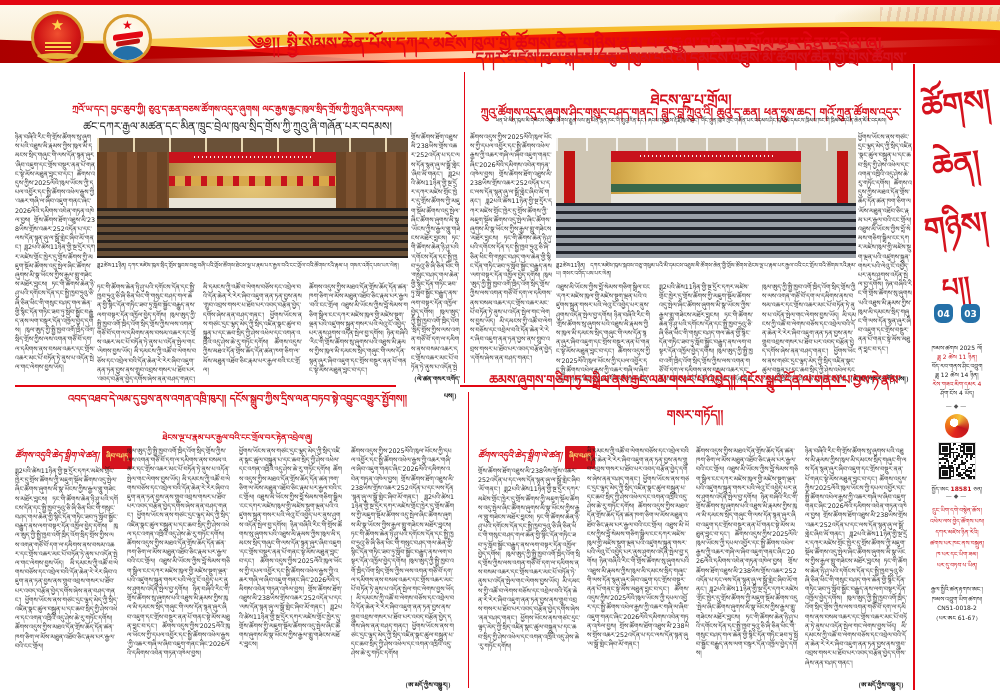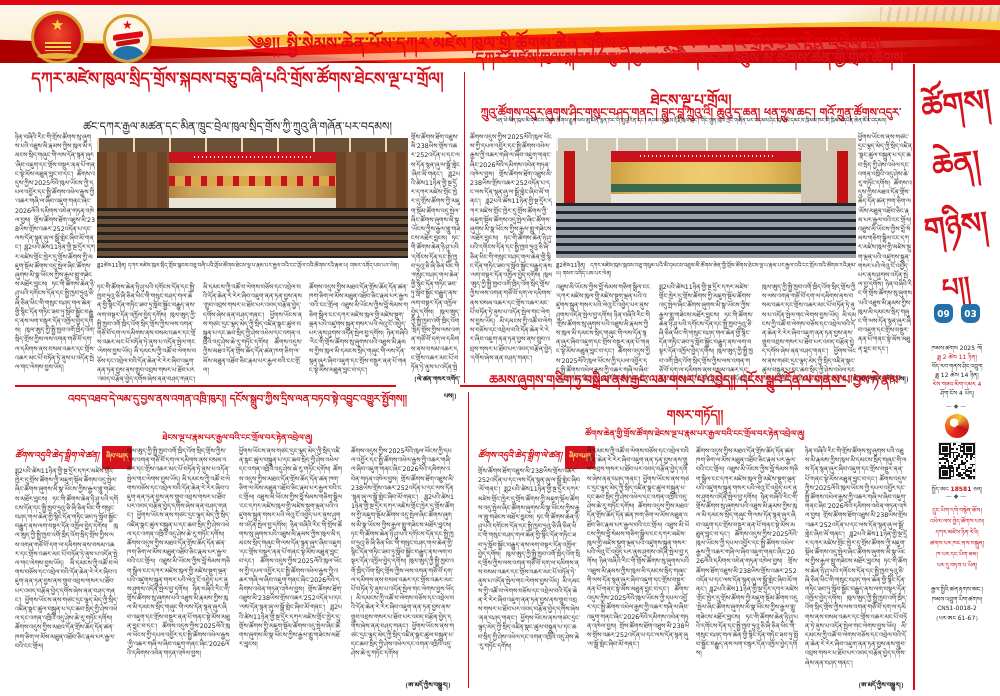--- a/index.html
+++ b/index.html
@@ -109,21 +109,21 @@
       <div class="globe"></div>
     </div>
     <div class="masthead-title">༄༅།། སྤྱི་སེམས་ཆེན་པོས་དཀར་མཛེས་ཁུལ་གྱི་ཚོགས་ཆེན་གཉིས་རྣམ་པར་རྒྱལ་བའི་དང་གྲོལ་བར་རྟེན་འབྲེལ་ཞུ།</div>
   </div>
 
   <div class="rule" style="left:464px;top:72px;width:1.3px;height:311px;"></div>
   <div class="rule" style="left:15px;top:385px;width:897px;height:1.5px;"></div>
   <div class="rule" style="left:468px;top:392px;width:1.3px;height:296px;"></div>
   <div class="rule" style="left:913px;top:64px;width:1.5px;height:626px;"></div>
 
-  <div class="headline" style="left:15px;top:70px;width:445px;height:26px;font-size:16.5px;">དཀར་མཛེས་ཁུལ་སྲིད་གྲོས་སྐབས་བཅུ་བཞི་པའི་གྲོས་ཚོགས་ཐེངས་ལྔ་པ་གྲོལ།</div>
+  <div class="subred" style="left:15px;top:99px;width:445px;font-size:8.8px;">ཀྲའོ་ཡ་དང་། བྱང་ཆུབ་ཀྱི། ཅུའུ་ད་ཆན་བཅས་ཚོགས་འདུར་ཞུགས། ལང་རྒྱས་རྒྱང་ཁུལ་སྲིད་གྲོས་ཀྱི་ཀྲུའུ་ཞིར་བདམས།</div>
   <div class="subblack" style="left:15px;top:114px;width:445px;font-size:11px;">ཚང་དཀར་རྒྱལ་མཚན་དང་མིན་ཁྲུང་བྲེལ་ཁུལ་སྲིད་གྲོས་ཀྱི་ཀྲུའུ་ཞི་གཞོན་པར་བདམས།</div>
 
   <div class="txtcol" style="left:15px;top:132px;width:80px;height:251px;">ཉིན་བཞིའི་རིང་གི་གྲོས་ཚོགས་སུ་ཞུགས་པའི་འཐུས་མི་རྣམས་ཀྱིས་ཁུལ་མི་དམངས་སྲིད་གཞུང་གི་ལས་དོན་སྙན་ཞུར་ཞིབ་འཇུག་དང་གྲོས་བསྡུར་ནན་པོ་གནང་སྟེ་མོས་མཐུན་བླང་བ་དང་། ཚོགས་འདུས་ཀྱིས་2025ལོའི་ཁུལ་ཡོངས་ཀྱི་དཔལ་འབྱོར་དང་སྤྱི་ཚོགས་འཕེལ་རྒྱས་ཀྱི་འཆར་གཞི་ལ་ཞིབ་འཇུག་གནང་ཞིང་2026ལོའི་དམིགས་འབེན་གཏན་འཁེལ་བྱས། གྲོས་ཚོགས་ཐོག་འཐུས་མི་238ཡིས་གྲོས་འཆར་252འདོན་པ་དང་ལས་དོན་སྙན་ཞུ་ལ་སྒྲོ་གླེང་ཞིབ་མོ་གནང་། ཟླ2པའི་ཚེས11ཉིན་གྱི་སྔ་དྲོར་དཀར་མཛེས་གྲོང་ཁྱེར་དུ་གྲོས་ཚོགས་ཀྱི་མཇུག་སྡོམ་ཚོགས་འདུ་སྤེལ་ཞིང་ཚོགས་ཞུགས་མི་སྣ་ཡོངས་ཀྱིས་རྒྱལ་གླུ་གཟེངས་མཐོར་བླངས། ཏང་གི་ཚོགས་ཆེན་ཉི་ཤུ་པའི་དགོངས་དོན་དང་སྤྱི་ཁྱབ་ཧྲུའུ་ཅི་ཞི་ཅིན་ཕིང་གི་གསུང་བཤད་གལ་ཆེན་གྱི་སྙིང་དོན་གཏིང་ཟབ་ཏུ་སློབ་སྦྱོང་བརྒྱུད་ནས་ལག་བསྟར་དོན་འཁྱོལ་བྱེད་དགོས། ཁུལ་ཨུད་ཀྱི་སྤྱི་ཁྱབ་འགོ་ཁྲིད་འོག་སྲིད་གྲོས་ཀྱིས་ལས་འགན་གཙོ་བོ་དག་ལ་དམིགས་ནས་བསམ་འཆར་དང་གྲོས་འཆར་མང་པོ་བཏོན་ཏེ་ནུས་པ་འདོན་སྤེལ་གང་ལེགས་བྱས་ཡོད། </div>
 
   <div class="photo" style="left:97px;top:138px;width:311px;height:120px;">
     <div class="ph-ceil" style="background:linear-gradient(#1f1a14,#4a3b2a);
          background-image:repeating-linear-gradient(90deg,rgba(255,240,200,.85) 0 2px,rgba(0,0,0,0) 2px 36px);"></div>
     <div style="position:absolute;left:0;top:14px;width:72px;height:56px;background:repeating-linear-gradient(90deg,#6b4526 0 10px,#7d5230 10px 20px);"></div>
     <div style="position:absolute;right:0;top:14px;width:72px;height:56px;background:repeating-linear-gradient(90deg,#6b4526 0 10px,#7d5230 10px 20px);"></div>
     <div class="ph-stage" style="left:72px;top:14px;width:167px;height:56px;background:radial-gradient(circle at 50% 55%,#e6c878 0%,#caa25a 70%,#a9813f 100%);">
@@ -179,41 +179,40 @@
     <span class="box">ཞིབ་བཤད</span>
   </div>
 
   <div class="txtcol" style="left:15px;top:466px;width:103px;height:222px;">ཟླ2པའི་ཚེས11ཉིན་གྱི་སྔ་དྲོར་དཀར་མཛེས་གྲོང་ཁྱེར་དུ་གྲོས་ཚོགས་ཀྱི་མཇུག་སྡོམ་ཚོགས་འདུ་སྤེལ་ཞིང་ཚོགས་ཞུགས་མི་སྣ་ཡོངས་ཀྱིས་རྒྱལ་གླུ་གཟེངས་མཐོར་བླངས། ཏང་གི་ཚོགས་ཆེན་ཉི་ཤུ་པའི་དགོངས་དོན་དང་སྤྱི་ཁྱབ་ཧྲུའུ་ཅི་ཞི་ཅིན་ཕིང་གི་གསུང་བཤད་གལ་ཆེན་གྱི་སྙིང་དོན་གཏིང་ཟབ་ཏུ་སློབ་སྦྱོང་བརྒྱུད་ནས་ལག་བསྟར་དོན་འཁྱོལ་བྱེད་དགོས། ཁུལ་ཨུད་ཀྱི་སྤྱི་ཁྱབ་འགོ་ཁྲིད་འོག་སྲིད་གྲོས་ཀྱིས་ལས་འགན་གཙོ་བོ་དག་ལ་དམིགས་ནས་བསམ་འཆར་དང་གྲོས་འཆར་མང་པོ་བཏོན་ཏེ་ནུས་པ་འདོན་སྤེལ་གང་ལེགས་བྱས་ཡོད། མི་དམངས་ཀྱི་འཚོ་བ་ལེགས་བཅོས་དང་འབྲེལ་བའི་དོན་ཆེན་རེ་རེར་ཞིབ་འཇུག་ནན་ཏན་བྱས་ནས་གྲུབ་འབྲས་གསར་པ་ཐོབ་པར་འབད་བརྩོན་བྱེད་དགོས་ཞེས་ནན་བཤད་གནང་། ཕྱོགས་ཡོངས་ནས་གཙང་དྲང་ལྷད་མེད་ཀྱི་སྲིད་འཛིན་སྣང་ཚུལ་བསྐྲུན་པ་དང་ཆབ་སྲིད་ཀྱི་ཤེས་འཕེལ་དང་འགན་འཁྲིའི་འདུ་ཤེས་ཆེ་རུ་གཏོང་དགོས། ཚོགས་འདུས་ཀྱིས་མཐའ་དོན་གྲོས་ཆོད་དོན་ཚན་ཁག་ཅིག་ལ་མོས་མཐུན་འཐོབ་ཅིང་རྣམ་པར་རྒྱལ་བའི་ངང་གྲོལ། </div>
   <div class="txtcol" style="left:127px;top:446px;width:103px;height:242px;">ཁུལ་ཨུད་ཀྱི་སྤྱི་ཁྱབ་འགོ་ཁྲིད་འོག་སྲིད་གྲོས་ཀྱིས་ལས་འགན་གཙོ་བོ་དག་ལ་དམིགས་ནས་བསམ་འཆར་དང་གྲོས་འཆར་མང་པོ་བཏོན་ཏེ་ནུས་པ་འདོན་སྤེལ་གང་ལེགས་བྱས་ཡོད། མི་དམངས་ཀྱི་འཚོ་བ་ལེགས་བཅོས་དང་འབྲེལ་བའི་དོན་ཆེན་རེ་རེར་ཞིབ་འཇུག་ནན་ཏན་བྱས་ནས་གྲུབ་འབྲས་གསར་པ་ཐོབ་པར་འབད་བརྩོན་བྱེད་དགོས་ཞེས་ནན་བཤད་གནང་། ཕྱོགས་ཡོངས་ནས་གཙང་དྲང་ལྷད་མེད་ཀྱི་སྲིད་འཛིན་སྣང་ཚུལ་བསྐྲུན་པ་དང་ཆབ་སྲིད་ཀྱི་ཤེས་འཕེལ་དང་འགན་འཁྲིའི་འདུ་ཤེས་ཆེ་རུ་གཏོང་དགོས། ཚོགས་འདུས་ཀྱིས་མཐའ་དོན་གྲོས་ཆོད་དོན་ཚན་ཁག་ཅིག་ལ་མོས་མཐུན་འཐོབ་ཅིང་རྣམ་པར་རྒྱལ་བའི་ངང་གྲོལ། འཐུས་མི་ཡོངས་ཀྱིས་བློ་སེམས་གཅིག་སྒྲིལ་ངང་དཀར་མཛེས་ཁུལ་གྱི་མཛེས་སྡུག་ལྡན་པའི་འཛུགས་སྐྲུན་གསར་པའི་ལེའུ་ངོ་འབྱེད་པར་ནུས་ཤུགས་འདོན་སྤེལ་བྱ་དགོས། ཉིན་བཞིའི་རིང་གི་གྲོས་ཚོགས་སུ་ཞུགས་པའི་འཐུས་མི་རྣམས་ཀྱིས་ཁུལ་མི་དམངས་སྲིད་གཞུང་གི་ལས་དོན་སྙན་ཞུར་ཞིབ་འཇུག་དང་གྲོས་བསྡུར་ནན་པོ་གནང་སྟེ་མོས་མཐུན་བླང་བ་དང་། ཚོགས་འདུས་ཀྱིས་2025ལོའི་ཁུལ་ཡོངས་ཀྱི་དཔལ་འབྱོར་དང་སྤྱི་ཚོགས་འཕེལ་རྒྱས་ཀྱི་འཆར་གཞི་ལ་ཞིབ་འཇུག་གནང་ཞིང་2026ལོའི་དམིགས་འབེན་གཏན་འཁེལ་བྱས། </div>
   <div class="txtcol" style="left:239px;top:446px;width:103px;height:242px;">ཕྱོགས་ཡོངས་ནས་གཙང་དྲང་ལྷད་མེད་ཀྱི་སྲིད་འཛིན་སྣང་ཚུལ་བསྐྲུན་པ་དང་ཆབ་སྲིད་ཀྱི་ཤེས་འཕེལ་དང་འགན་འཁྲིའི་འདུ་ཤེས་ཆེ་རུ་གཏོང་དགོས། ཚོགས་འདུས་ཀྱིས་མཐའ་དོན་གྲོས་ཆོད་དོན་ཚན་ཁག་ཅིག་ལ་མོས་མཐུན་འཐོབ་ཅིང་རྣམ་པར་རྒྱལ་བའི་ངང་གྲོལ། འཐུས་མི་ཡོངས་ཀྱིས་བློ་སེམས་གཅིག་སྒྲིལ་ངང་དཀར་མཛེས་ཁུལ་གྱི་མཛེས་སྡུག་ལྡན་པའི་འཛུགས་སྐྲུན་གསར་པའི་ལེའུ་ངོ་འབྱེད་པར་ནུས་ཤུགས་འདོན་སྤེལ་བྱ་དགོས། ཉིན་བཞིའི་རིང་གི་གྲོས་ཚོགས་སུ་ཞུགས་པའི་འཐུས་མི་རྣམས་ཀྱིས་ཁུལ་མི་དམངས་སྲིད་གཞུང་གི་ལས་དོན་སྙན་ཞུར་ཞིབ་འཇུག་དང་གྲོས་བསྡུར་ནན་པོ་གནང་སྟེ་མོས་མཐུན་བླང་བ་དང་། ཚོགས་འདུས་ཀྱིས་2025ལོའི་ཁུལ་ཡོངས་ཀྱི་དཔལ་འབྱོར་དང་སྤྱི་ཚོགས་འཕེལ་རྒྱས་ཀྱི་འཆར་གཞི་ལ་ཞིབ་འཇུག་གནང་ཞིང་2026ལོའི་དམིགས་འབེན་གཏན་འཁེལ་བྱས། གྲོས་ཚོགས་ཐོག་འཐུས་མི་238ཡིས་གྲོས་འཆར་252འདོན་པ་དང་ལས་དོན་སྙན་ཞུ་ལ་སྒྲོ་གླེང་ཞིབ་མོ་གནང་། ཟླ2པའི་ཚེས11ཉིན་གྱི་སྔ་དྲོར་དཀར་མཛེས་གྲོང་ཁྱེར་དུ་གྲོས་ཚོགས་ཀྱི་མཇུག་སྡོམ་ཚོགས་འདུ་སྤེལ་ཞིང་ཚོགས་ཞུགས་མི་སྣ་ཡོངས་ཀྱིས་རྒྱལ་གླུ་གཟེངས་མཐོར་བླངས། </div>
   <div class="txtcol" style="left:351px;top:446px;width:103px;height:242px;">ཚོགས་འདུས་ཀྱིས་2025ལོའི་ཁུལ་ཡོངས་ཀྱི་དཔལ་འབྱོར་དང་སྤྱི་ཚོགས་འཕེལ་རྒྱས་ཀྱི་འཆར་གཞི་ལ་ཞིབ་འཇུག་གནང་ཞིང་2026ལོའི་དམིགས་འབེན་གཏན་འཁེལ་བྱས། གྲོས་ཚོགས་ཐོག་འཐུས་མི་238ཡིས་གྲོས་འཆར་252འདོན་པ་དང་ལས་དོན་སྙན་ཞུ་ལ་སྒྲོ་གླེང་ཞིབ་མོ་གནང་། ཟླ2པའི་ཚེས11ཉིན་གྱི་སྔ་དྲོར་དཀར་མཛེས་གྲོང་ཁྱེར་དུ་གྲོས་ཚོགས་ཀྱི་མཇུག་སྡོམ་ཚོགས་འདུ་སྤེལ་ཞིང་ཚོགས་ཞུགས་མི་སྣ་ཡོངས་ཀྱིས་རྒྱལ་གླུ་གཟེངས་མཐོར་བླངས། ཏང་གི་ཚོགས་ཆེན་ཉི་ཤུ་པའི་དགོངས་དོན་དང་སྤྱི་ཁྱབ་ཧྲུའུ་ཅི་ཞི་ཅིན་ཕིང་གི་གསུང་བཤད་གལ་ཆེན་གྱི་སྙིང་དོན་གཏིང་ཟབ་ཏུ་སློབ་སྦྱོང་བརྒྱུད་ནས་ལག་བསྟར་དོན་འཁྱོལ་བྱེད་དགོས། ཁུལ་ཨུད་ཀྱི་སྤྱི་ཁྱབ་འགོ་ཁྲིད་འོག་སྲིད་གྲོས་ཀྱིས་ལས་འགན་གཙོ་བོ་དག་ལ་དམིགས་ནས་བསམ་འཆར་དང་གྲོས་འཆར་མང་པོ་བཏོན་ཏེ་ནུས་པ་འདོན་སྤེལ་གང་ལེགས་བྱས་ཡོད། མི་དམངས་ཀྱི་འཚོ་བ་ལེགས་བཅོས་དང་འབྲེལ་བའི་དོན་ཆེན་རེ་རེར་ཞིབ་འཇུག་ནན་ཏན་བྱས་ནས་གྲུབ་འབྲས་གསར་པ་ཐོབ་པར་འབད་བརྩོན་བྱེད་དགོས་ཞེས་ནན་བཤད་གནང་། ཕྱོགས་ཡོངས་ནས་གཙང་དྲང་ལྷད་མེད་ཀྱི་སྲིད་འཛིན་སྣང་ཚུལ་བསྐྲུན་པ་དང་ཆབ་སྲིད་ཀྱི་ཤེས་འཕེལ་དང་འགན་འཁྲིའི་འདུ་ཤེས་ཆེ་རུ་གཏོང་དགོས། </div>
   <div class="credit" style="left:384px;top:678px;width:70px;">（ཨ་མདོ་ཀྱིས་བསྒྱུར།）</div>
 
   <div class="headline" style="left:478px;top:392px;width:434px;height:18px;font-size:12.5px;">ཆམས་ཞུགས་གཅིག་ཏུ་བསྒྲིལ་ནས་རྒྱང་ལམ་གསར་པ་འབྱེད།། དངོས་སྒྲུབ་དོན་ལ་གནས་པ་བྱས་ཏེ་རྣམ་གསར་གཏོད།།</div>
-  <div class="subred" style="left:478px;top:424px;width:434px;font-size:8px;">ཚོགས་ཆེན་གྱི་གྲོས་ཚོགས་ཐེངས་ལྔ་པ་རྣམ་པར་རྒྱལ་བའི་ངང་གྲོལ་བར་རྟེན་འབྲེལ་ཞུ།</div>
 
   <div class="colbadge" style="left:478px;top:446px;width:110px;">
     <span class="script">ཚོགས་འདུའི་ཆེད་སྒྲིག་ལེ་ཚན།</span>
     <span class="box">ཞིབ་བཤད</span>
   </div>
 
   <div class="txtcol" style="left:478px;top:466px;width:102px;height:222px;">གྲོས་ཚོགས་ཐོག་འཐུས་མི་238ཡིས་གྲོས་འཆར་252འདོན་པ་དང་ལས་དོན་སྙན་ཞུ་ལ་སྒྲོ་གླེང་ཞིབ་མོ་གནང་། ཟླ2པའི་ཚེས11ཉིན་གྱི་སྔ་དྲོར་དཀར་མཛེས་གྲོང་ཁྱེར་དུ་གྲོས་ཚོགས་ཀྱི་མཇུག་སྡོམ་ཚོགས་འདུ་སྤེལ་ཞིང་ཚོགས་ཞུགས་མི་སྣ་ཡོངས་ཀྱིས་རྒྱལ་གླུ་གཟེངས་མཐོར་བླངས། ཏང་གི་ཚོགས་ཆེན་ཉི་ཤུ་པའི་དགོངས་དོན་དང་སྤྱི་ཁྱབ་ཧྲུའུ་ཅི་ཞི་ཅིན་ཕིང་གི་གསུང་བཤད་གལ་ཆེན་གྱི་སྙིང་དོན་གཏིང་ཟབ་ཏུ་སློབ་སྦྱོང་བརྒྱུད་ནས་ལག་བསྟར་དོན་འཁྱོལ་བྱེད་དགོས། ཁུལ་ཨུད་ཀྱི་སྤྱི་ཁྱབ་འགོ་ཁྲིད་འོག་སྲིད་གྲོས་ཀྱིས་ལས་འགན་གཙོ་བོ་དག་ལ་དམིགས་ནས་བསམ་འཆར་དང་གྲོས་འཆར་མང་པོ་བཏོན་ཏེ་ནུས་པ་འདོན་སྤེལ་གང་ལེགས་བྱས་ཡོད། མི་དམངས་ཀྱི་འཚོ་བ་ལེགས་བཅོས་དང་འབྲེལ་བའི་དོན་ཆེན་རེ་རེར་ཞིབ་འཇུག་ནན་ཏན་བྱས་ནས་གྲུབ་འབྲས་གསར་པ་ཐོབ་པར་འབད་བརྩོན་བྱེད་དགོས་ཞེས་ནན་བཤད་གནང་། ཕྱོགས་ཡོངས་ནས་གཙང་དྲང་ལྷད་མེད་ཀྱི་སྲིད་འཛིན་སྣང་ཚུལ་བསྐྲུན་པ་དང་ཆབ་སྲིད་ཀྱི་ཤེས་འཕེལ་དང་འགན་འཁྲིའི་འདུ་ཤེས་ཆེ་རུ་གཏོང་དགོས། </div>
   <div class="txtcol" style="left:587px;top:446px;width:102px;height:242px;">མི་དམངས་ཀྱི་འཚོ་བ་ལེགས་བཅོས་དང་འབྲེལ་བའི་དོན་ཆེན་རེ་རེར་ཞིབ་འཇུག་ནན་ཏན་བྱས་ནས་གྲུབ་འབྲས་གསར་པ་ཐོབ་པར་འབད་བརྩོན་བྱེད་དགོས་ཞེས་ནན་བཤད་གནང་། ཕྱོགས་ཡོངས་ནས་གཙང་དྲང་ལྷད་མེད་ཀྱི་སྲིད་འཛིན་སྣང་ཚུལ་བསྐྲུན་པ་དང་ཆབ་སྲིད་ཀྱི་ཤེས་འཕེལ་དང་འགན་འཁྲིའི་འདུ་ཤེས་ཆེ་རུ་གཏོང་དགོས། ཚོགས་འདུས་ཀྱིས་མཐའ་དོན་གྲོས་ཆོད་དོན་ཚན་ཁག་ཅིག་ལ་མོས་མཐུན་འཐོབ་ཅིང་རྣམ་པར་རྒྱལ་བའི་ངང་གྲོལ། འཐུས་མི་ཡོངས་ཀྱིས་བློ་སེམས་གཅིག་སྒྲིལ་ངང་དཀར་མཛེས་ཁུལ་གྱི་མཛེས་སྡུག་ལྡན་པའི་འཛུགས་སྐྲུན་གསར་པའི་ལེའུ་ངོ་འབྱེད་པར་ནུས་ཤུགས་འདོན་སྤེལ་བྱ་དགོས། ཉིན་བཞིའི་རིང་གི་གྲོས་ཚོགས་སུ་ཞུགས་པའི་འཐུས་མི་རྣམས་ཀྱིས་ཁུལ་མི་དམངས་སྲིད་གཞུང་གི་ལས་དོན་སྙན་ཞུར་ཞིབ་འཇུག་དང་གྲོས་བསྡུར་ནན་པོ་གནང་སྟེ་མོས་མཐུན་བླང་བ་དང་། ཚོགས་འདུས་ཀྱིས་2025ལོའི་ཁུལ་ཡོངས་ཀྱི་དཔལ་འབྱོར་དང་སྤྱི་ཚོགས་འཕེལ་རྒྱས་ཀྱི་འཆར་གཞི་ལ་ཞིབ་འཇུག་གནང་ཞིང་2026ལོའི་དམིགས་འབེན་གཏན་འཁེལ་བྱས། གྲོས་ཚོགས་ཐོག་འཐུས་མི་238ཡིས་གྲོས་འཆར་252འདོན་པ་དང་ལས་དོན་སྙན་ཞུ་ལ་སྒྲོ་གླེང་ཞིབ་མོ་གནང་། </div>
   <div class="txtcol" style="left:696px;top:446px;width:102px;height:242px;">ཚོགས་འདུས་ཀྱིས་མཐའ་དོན་གྲོས་ཆོད་དོན་ཚན་ཁག་ཅིག་ལ་མོས་མཐུན་འཐོབ་ཅིང་རྣམ་པར་རྒྱལ་བའི་ངང་གྲོལ། འཐུས་མི་ཡོངས་ཀྱིས་བློ་སེམས་གཅིག་སྒྲིལ་ངང་དཀར་མཛེས་ཁུལ་གྱི་མཛེས་སྡུག་ལྡན་པའི་འཛུགས་སྐྲུན་གསར་པའི་ལེའུ་ངོ་འབྱེད་པར་ནུས་ཤུགས་འདོན་སྤེལ་བྱ་དགོས། ཉིན་བཞིའི་རིང་གི་གྲོས་ཚོགས་སུ་ཞུགས་པའི་འཐུས་མི་རྣམས་ཀྱིས་ཁུལ་མི་དམངས་སྲིད་གཞུང་གི་ལས་དོན་སྙན་ཞུར་ཞིབ་འཇུག་དང་གྲོས་བསྡུར་ནན་པོ་གནང་སྟེ་མོས་མཐུན་བླང་བ་དང་། ཚོགས་འདུས་ཀྱིས་2025ལོའི་ཁུལ་ཡོངས་ཀྱི་དཔལ་འབྱོར་དང་སྤྱི་ཚོགས་འཕེལ་རྒྱས་ཀྱི་འཆར་གཞི་ལ་ཞིབ་འཇུག་གནང་ཞིང་2026ལོའི་དམིགས་འབེན་གཏན་འཁེལ་བྱས། གྲོས་ཚོགས་ཐོག་འཐུས་མི་238ཡིས་གྲོས་འཆར་252འདོན་པ་དང་ལས་དོན་སྙན་ཞུ་ལ་སྒྲོ་གླེང་ཞིབ་མོ་གནང་། ཟླ2པའི་ཚེས11ཉིན་གྱི་སྔ་དྲོར་དཀར་མཛེས་གྲོང་ཁྱེར་དུ་གྲོས་ཚོགས་ཀྱི་མཇུག་སྡོམ་ཚོགས་འདུ་སྤེལ་ཞིང་ཚོགས་ཞུགས་མི་སྣ་ཡོངས་ཀྱིས་རྒྱལ་གླུ་གཟེངས་མཐོར་བླངས། ཏང་གི་ཚོགས་ཆེན་ཉི་ཤུ་པའི་དགོངས་དོན་དང་སྤྱི་ཁྱབ་ཧྲུའུ་ཅི་ཞི་ཅིན་ཕིང་གི་གསུང་བཤད་གལ་ཆེན་གྱི་སྙིང་དོན་གཏིང་ཟབ་ཏུ་སློབ་སྦྱོང་བརྒྱུད་ནས་ལག་བསྟར་དོན་འཁྱོལ་བྱེད་དགོས། </div>
   <div class="txtcol" style="left:805px;top:446px;width:102px;height:242px;">ཉིན་བཞིའི་རིང་གི་གྲོས་ཚོགས་སུ་ཞུགས་པའི་འཐུས་མི་རྣམས་ཀྱིས་ཁུལ་མི་དམངས་སྲིད་གཞུང་གི་ལས་དོན་སྙན་ཞུར་ཞིབ་འཇུག་དང་གྲོས་བསྡུར་ནན་པོ་གནང་སྟེ་མོས་མཐུན་བླང་བ་དང་། ཚོགས་འདུས་ཀྱིས་2025ལོའི་ཁུལ་ཡོངས་ཀྱི་དཔལ་འབྱོར་དང་སྤྱི་ཚོགས་འཕེལ་རྒྱས་ཀྱི་འཆར་གཞི་ལ་ཞིབ་འཇུག་གནང་ཞིང་2026ལོའི་དམིགས་འབེན་གཏན་འཁེལ་བྱས། གྲོས་ཚོགས་ཐོག་འཐུས་མི་238ཡིས་གྲོས་འཆར་252འདོན་པ་དང་ལས་དོན་སྙན་ཞུ་ལ་སྒྲོ་གླེང་ཞིབ་མོ་གནང་། ཟླ2པའི་ཚེས11ཉིན་གྱི་སྔ་དྲོར་དཀར་མཛེས་གྲོང་ཁྱེར་དུ་གྲོས་ཚོགས་ཀྱི་མཇུག་སྡོམ་ཚོགས་འདུ་སྤེལ་ཞིང་ཚོགས་ཞུགས་མི་སྣ་ཡོངས་ཀྱིས་རྒྱལ་གླུ་གཟེངས་མཐོར་བླངས། ཏང་གི་ཚོགས་ཆེན་ཉི་ཤུ་པའི་དགོངས་དོན་དང་སྤྱི་ཁྱབ་ཧྲུའུ་ཅི་ཞི་ཅིན་ཕིང་གི་གསུང་བཤད་གལ་ཆེན་གྱི་སྙིང་དོན་གཏིང་ཟབ་ཏུ་སློབ་སྦྱོང་བརྒྱུད་ནས་ལག་བསྟར་དོན་འཁྱོལ་བྱེད་དགོས། ཁུལ་ཨུད་ཀྱི་སྤྱི་ཁྱབ་འགོ་ཁྲིད་འོག་སྲིད་གྲོས་ཀྱིས་ལས་འགན་གཙོ་བོ་དག་ལ་དམིགས་ནས་བསམ་འཆར་དང་གྲོས་འཆར་མང་པོ་བཏོན་ཏེ་ནུས་པ་འདོན་སྤེལ་གང་ལེགས་བྱས་ཡོད། མི་དམངས་ཀྱི་འཚོ་བ་ལེགས་བཅོས་དང་འབྲེལ་བའི་དོན་ཆེན་རེ་རེར་ཞིབ་འཇུག་ནན་ཏན་བྱས་ནས་གྲུབ་འབྲས་གསར་པ་ཐོབ་པར་འབད་བརྩོན་བྱེད་དགོས་ཞེས་ནན་བཤད་གནང་། </div>
   <div class="credit" style="left:836px;top:678px;width:71px;">（ཨ་མདོ་ཀྱིས་བསྒྱུར།）</div>
 
   <div class="sidebar">
     <div class="callig" style="top:8px;font-size:30px;">ཚོགས།</div>
     <div class="callig" style="top:68px;font-size:30px;">ཆེན།</div>
     <div class="callig" style="top:130px;font-size:30px;">གཉིས།</div>
     <div class="callig" style="top:196px;font-size:26px;">པ།།</div>
 
     <div class="pagebadges">
-      <div class="pagebadge">09</div>
+      <div class="pagebadge">04</div>
       <div class="pagebadge">03</div>
     </div>
 
     <div class="sideblock lines6" style="top:281px;">
         <div>ཁམས་ཚགས 2025 ལོ།</div>
         <div class="red">ཟླ 2 ཚེས 11 ཉིན།</div>
         <div>བོད་རབ་གནས་ཤིང་འབྲུག</div>
         <div>ཟླ 12 ཚེས 14 ཉིན།</div>
         <div class="red">རེས་གཟའ་མིག་དམར 4</div>
         <div>ཤོག་ངོས 4 ཡོད།</div>

